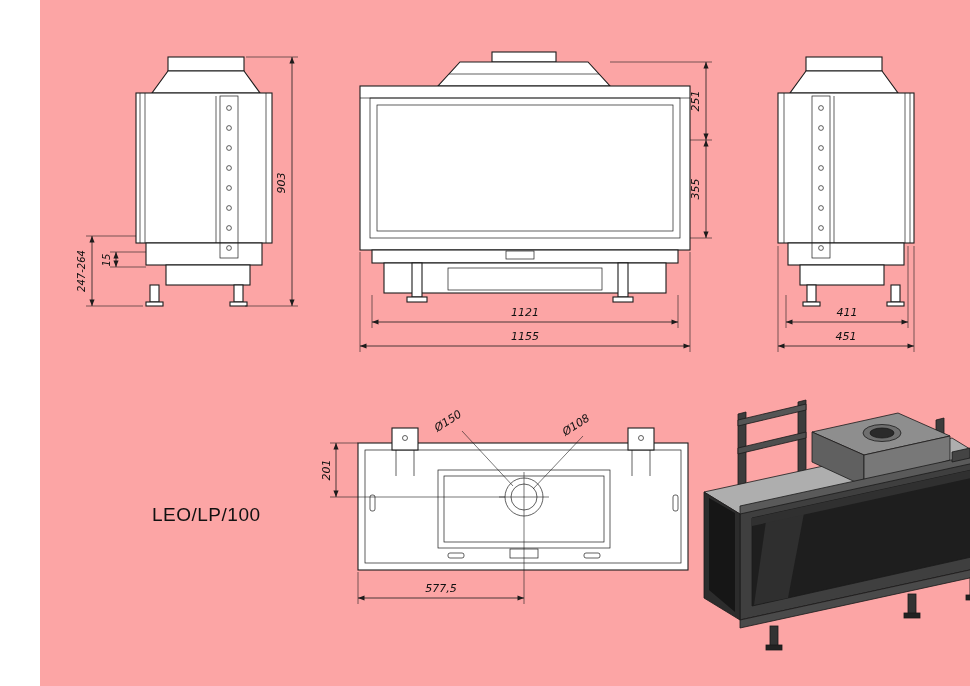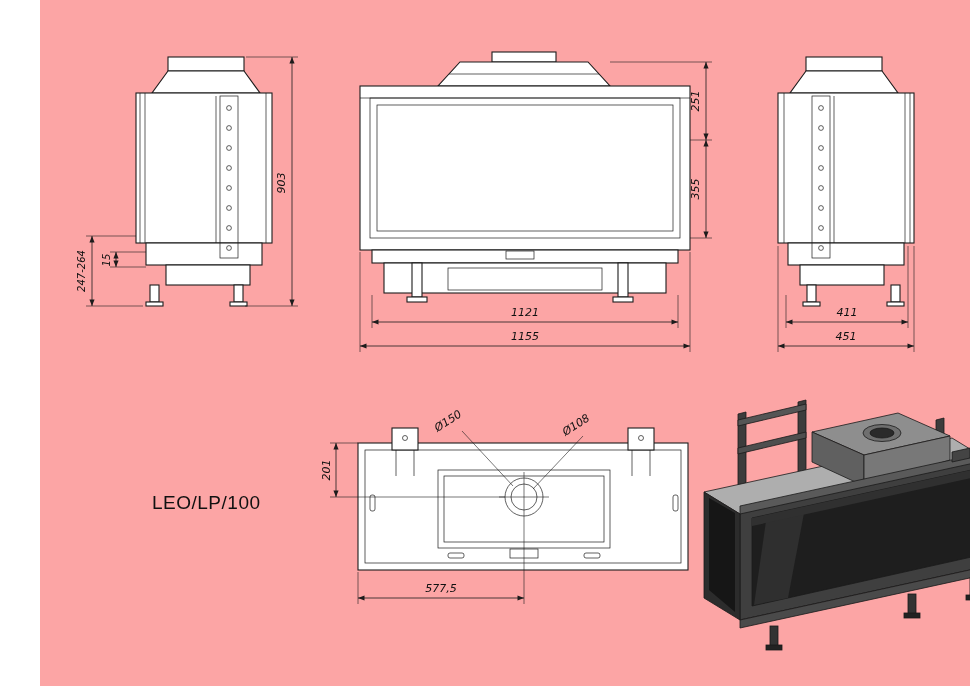--- a/index.html
+++ b/index.html
@@ -1,18 +1,18 @@
 <!DOCTYPE html>
 <html><head>
 <meta charset="utf-8">
 <style>
   html,body{margin:0;padding:0;background:#fff;}
   .canvas{position:relative;width:932px;height:686px;background:#fca5a5;overflow:hidden;
           font-family:"Liberation Sans",sans-serif;margin-left:40px;}
-  .model-label{position:absolute;left:112px;top:492px;font-size:19px;letter-spacing:.5px;color:#111;}
+  .model-label{position:absolute;left:112px;top:504px;font-size:19px;letter-spacing:.5px;color:#111;}
   svg{position:absolute;left:0;top:0;}
   .outline{fill:#ffffff;stroke:#1c1c1c;stroke-width:1.1;}
   .thin{fill:none;stroke:#1c1c1c;stroke-width:0.7;}
   .dimline{stroke:#1c1c1c;stroke-width:0.8;fill:none;}
   .extline{stroke:#1c1c1c;stroke-width:0.6;fill:none;}
   .dim-text{font-family:"DejaVu Sans",sans-serif;font-style:italic;font-size:11px;fill:#111;}
   .dim-text-sm{font-family:"DejaVu Sans",sans-serif;font-style:italic;font-size:10px;fill:#111;}
   .iso{stroke:#1a1a1a;stroke-width:0.8;}
 </style>
 </head>

